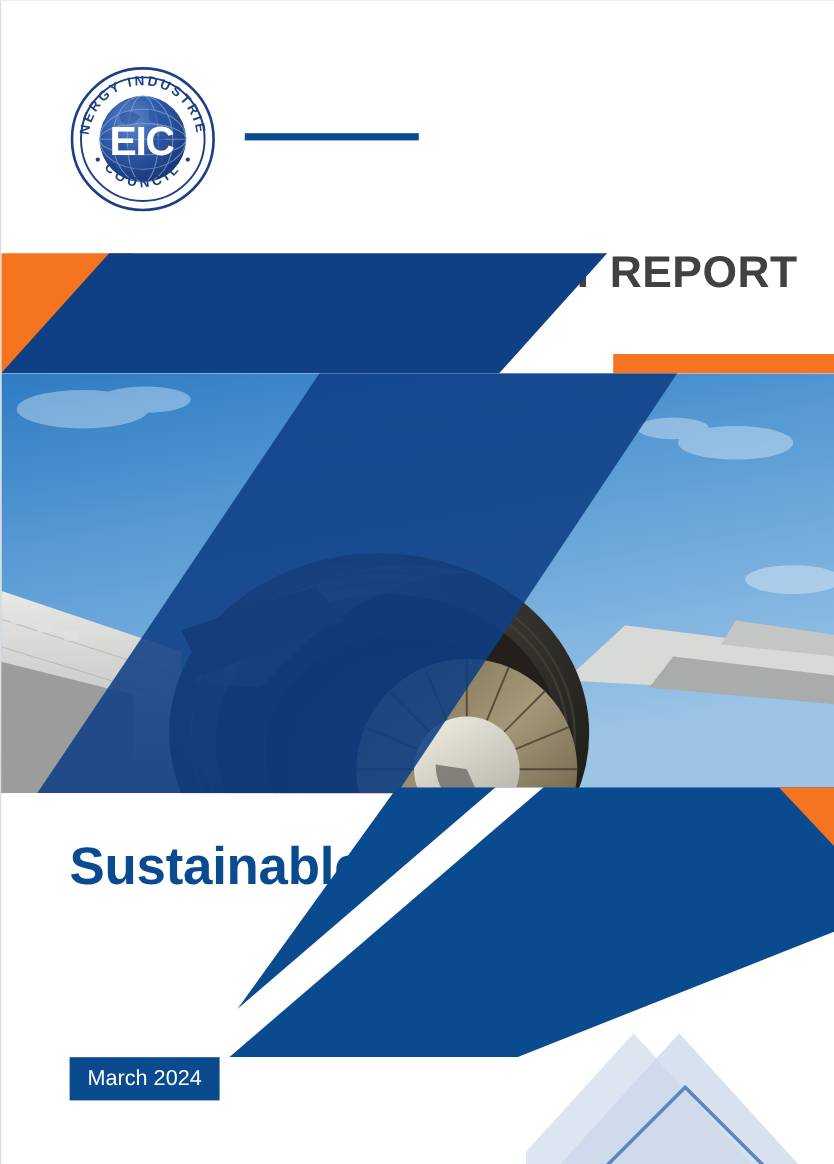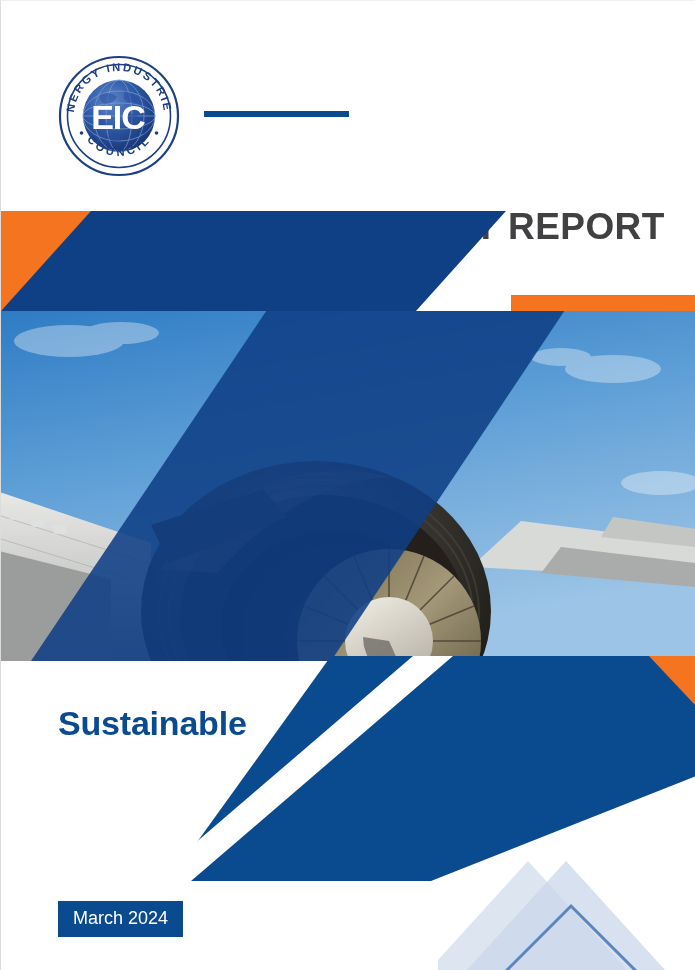--- a/index.html
+++ b/index.html
@@ -59,30 +59,30 @@
   #band-bottom {
     position:absolute; left:0; top:655px;
     width:695px; height:225px;
   }
   #band-bottom svg { display:block; }
 
   
   #doc-title {
     position:absolute; left:57px; top:703px;
     width:330px;
-    font-size:34px; font-weight:bold;
+    font-size:44px; font-weight:bold;
     color:#0a4b90;
     line-height:38px;
     letter-spacing:-0.2px;
   }
   #doc-title .ln { display:block; }
 
   
   #date-badge {
-    position:absolute; left:57px; top:900px;
+    position:absolute; left:57px; top:880px;
     padding:7px 15px 9px 15px;
     background:#0a4b90;
     color:#ffffff;
     font-size:18px;
     line-height:20px;
     white-space:nowrap;
   }
 
   
   #watermark {

